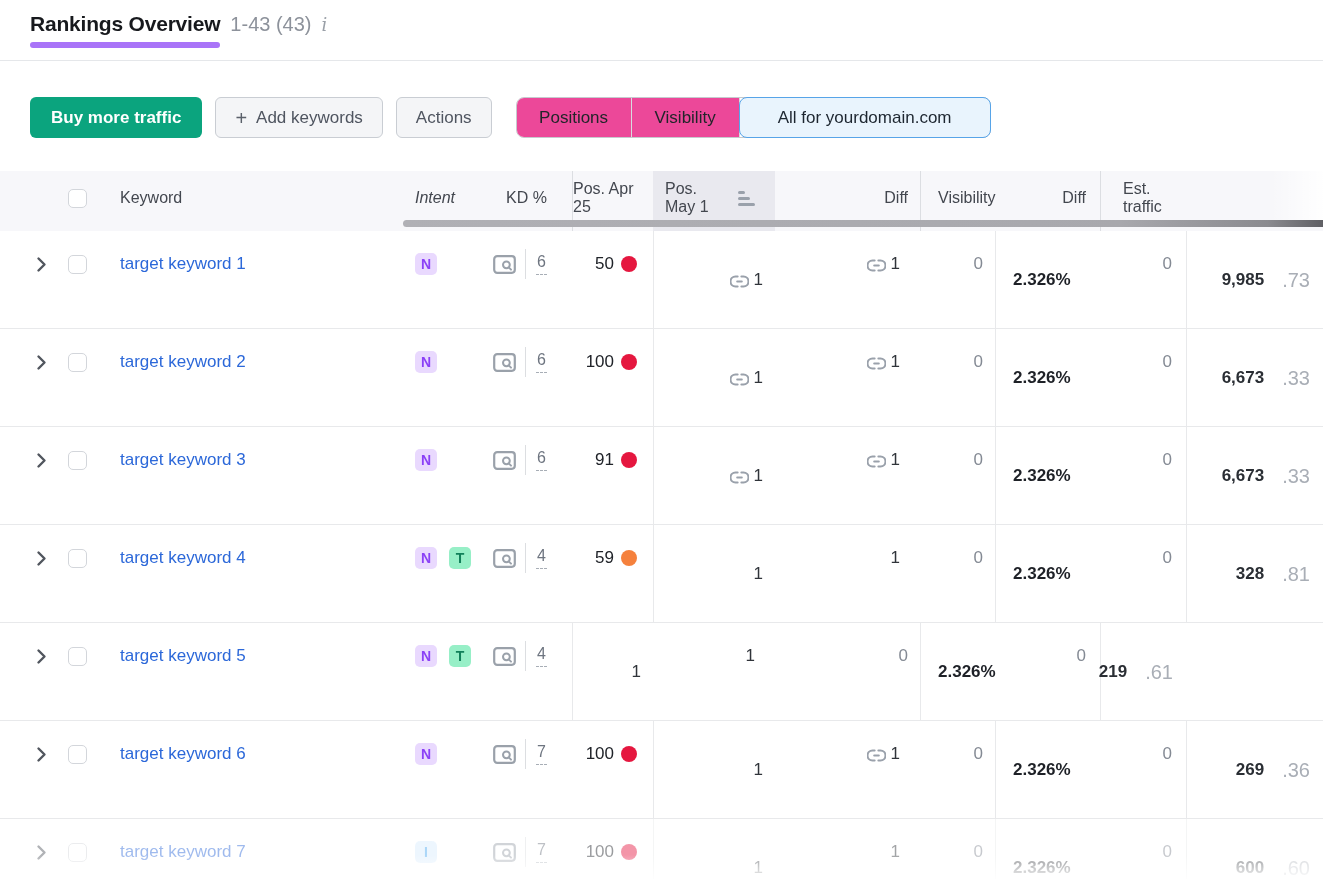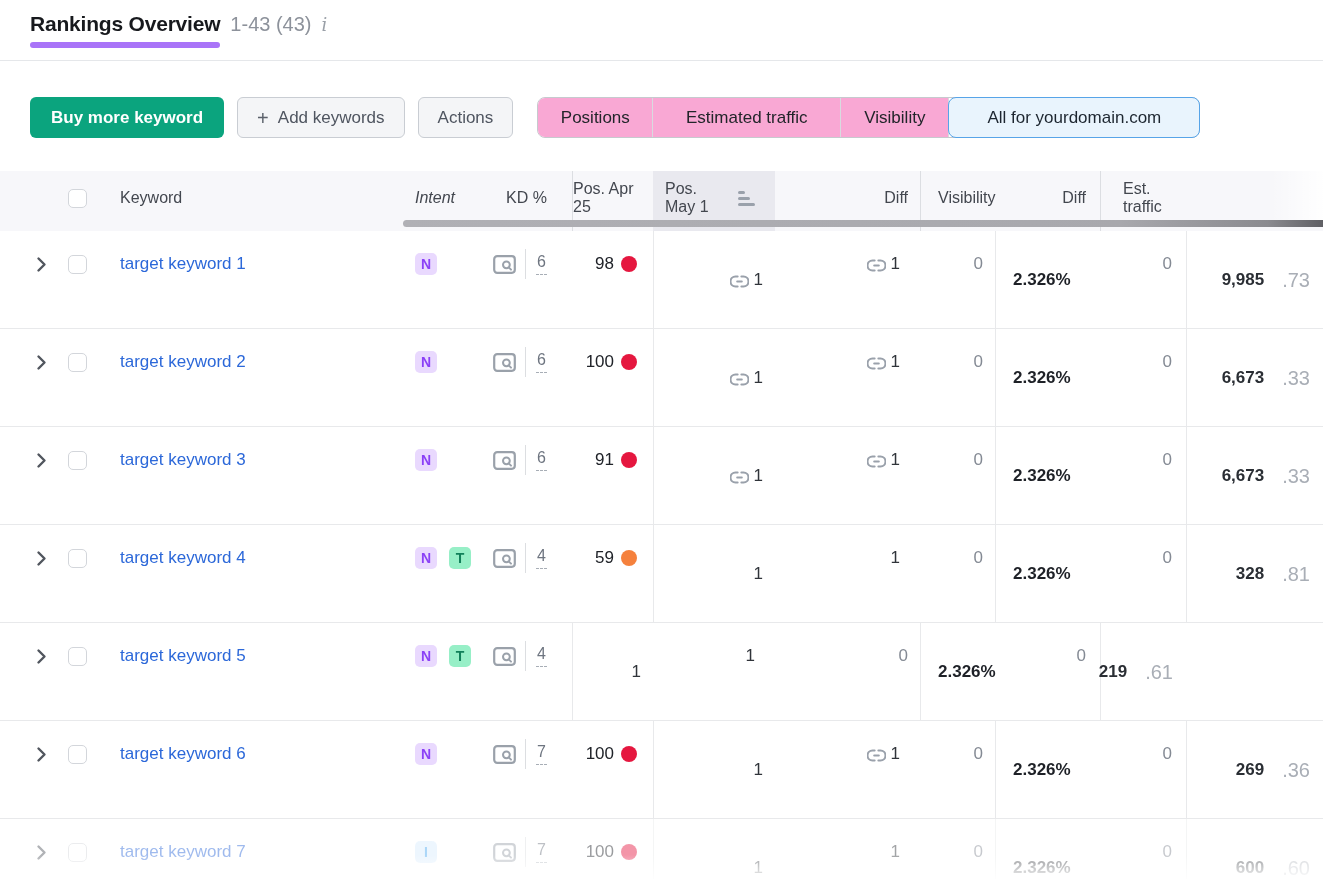--- a/index.html
+++ b/index.html
@@ -15,21 +15,21 @@
   .result-count { font-size:20px; color:#8d929b; padding-bottom:12px; }
   .info-icon { font-family:"DejaVu Serif", serif; font-style:italic; font-size:18px; color:#9aa0a8; padding-bottom:12px; }
 
   
   .toolbar { display:flex; align-items:center; padding:36px 30px 0 30px; }
   .btn { height:41px; border-radius:6px; font-size:17px; cursor:pointer; border:none; }
   .btn-primary { background:#0ba47e; color:#fff; font-weight:600; padding:0 21px; }
   .btn-secondary { background:#f4f5f7; color:#4f5560; border:1px solid #c9cdd3; padding:0 19px; margin-left:13px; display:inline-flex; align-items:center; gap:9px; }
   .plus-glyph { font-size:20px; color:#5b616b; line-height:1; }
   .segmented { display:flex; margin-left:24px; height:41px; border:1px solid #c6cace; border-radius:8px; background:#fff; }
-  .segment { display:flex; align-items:center; justify-content:center; font-size:17px; color:#22252a; border-right:1px solid #d8dbdf; cursor:pointer; background:#f9a8d4; }
+  .segment { display:flex; align-items:center; justify-content:center; font-size:17px; color:#22252a; border-right:1px solid #d8dbdf; cursor:pointer; background:#ec4899; }
   .segment:first-child { border-radius:7px 0 0 7px; }
   .segment:last-child { border-right:none; border-radius:0 7px 7px 0; }
   .segment.selected { background:#e9f4fd; border:1px solid #57a4e8; border-radius:8px; margin:-1px; color:#1d2630; z-index:1; }
 
   
   .table { margin-top:33px; }
   .grid { display:grid; grid-template-columns:62px 44px 297px 85px 84px 81px 122px 145px 75px 105px 86px 137px; }
   .cell { display:flex; align-items:center; }
 
   .thead { position:relative; height:60px; background:#f7f7fa; }
@@ -97,29 +97,28 @@
       <h1 class="page-title">
         <span>Rankings Overview</span>
         <span class="underline"></span>
       </h1>
       <span class="result-count">1-43 (43)</span>
       <span class="info-icon">i</span>
     </div>
   </header>
 
   <div class="toolbar">
-    <button class="btn btn-primary">Buy more keyword</button>
+    <button class="btn btn-primary">Buy more traffic</button>
     <button class="btn btn-secondary">
       <span class="plus-glyph">+</span>
       <span>Add keywords</span>
     </button>
     <button class="btn btn-secondary">Actions</button>
     <div class="segmented" id="segmented">
         <div class="segment" style="width: 115px;">Positions</div>
-        <div class="segment" style="width: 188px;">Estimated traffic</div>
         <div class="segment" style="width: 108px;">Visibility</div>
         <div class="segment selected" style="width: 252px;">All for yourdomain.com</div>
       </div>
   </div>
 
   <div class="table">
     <div class="thead grid">
       <div class="cell c-exp"></div>
       <div class="cell c-check">
         <span class="checkbox"></span>
@@ -167,21 +166,21 @@
                 <rect x="1.2" y="1.2" width="20.6" height="16.6" rx="3" fill="none" stroke="#9aa1aa" stroke-width="2.2"></rect>
                 <circle cx="14" cy="10.5" r="5.6" fill="#ffffff"></circle>
                 <circle cx="13.4" cy="9.8" r="3.4" fill="none" stroke="#9aa1aa" stroke-width="2"></circle>
                 <line x1="16" y1="12.6" x2="18" y2="14.6" stroke="#9aa1aa" stroke-width="2" stroke-linecap="round"></line>
               </svg>
             </span>
             <span class="sf-div"></span>
             <span class="sf-num">6</span>
           </div>
     <div class="cell c-kd">
-            <span class="kd-num">98</span>
+            <span class="kd-num">50</span>
             <span class="kd-dot" style="background:#e5173f"></span>
           </div>
     <div class="cell c-apr">
             <span class="chain-icon">
               <svg width="19" height="15" viewBox="0 0 20 15">
                 <path d="M8 2.2 H5.8 a5.3 5.3 0 0 0 0 10.6 H8" fill="none" stroke="#9aa1ab" stroke-width="2.2" stroke-linecap="round"></path>
                 <path d="M12 2.2 h2.2 a5.3 5.3 0 0 1 0 10.6 H12" fill="none" stroke="#9aa1ab" stroke-width="2.2" stroke-linecap="round"></path>
                 <line x1="7.6" y1="7.5" x2="12.4" y2="7.5" stroke="#9aa1ab" stroke-width="2.2" stroke-linecap="round"></line>
               </svg>
             </span>

